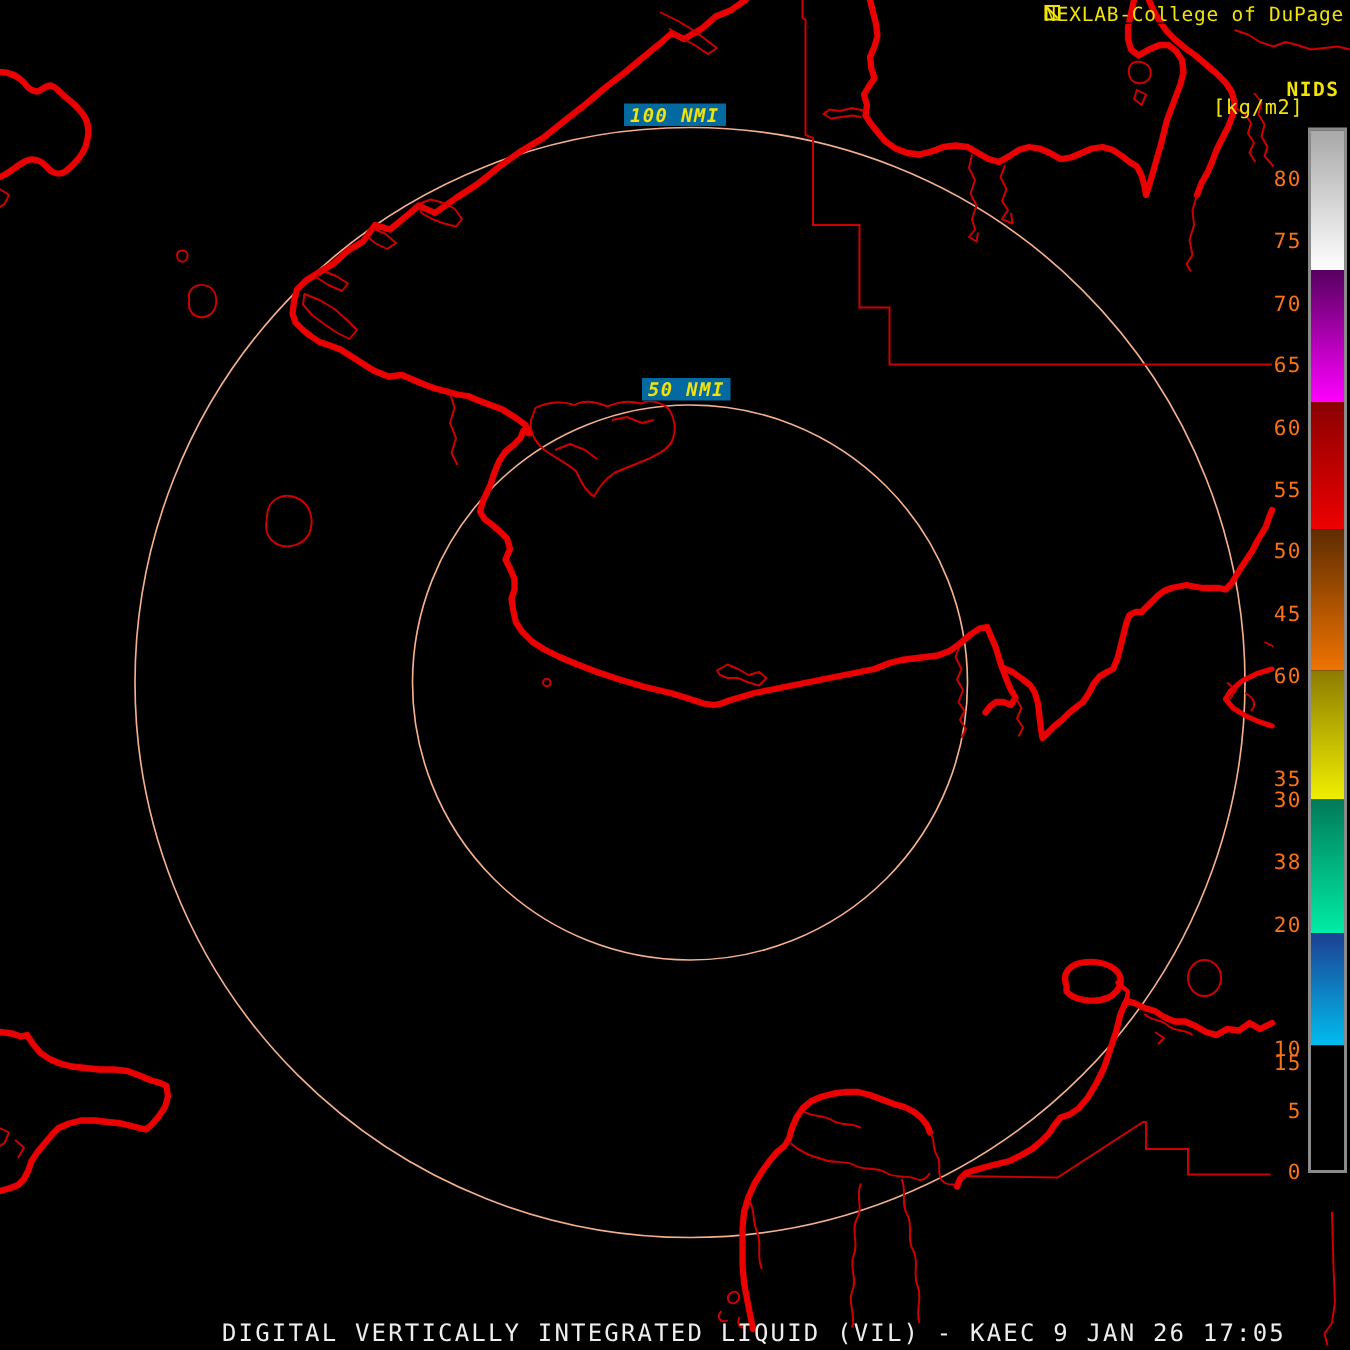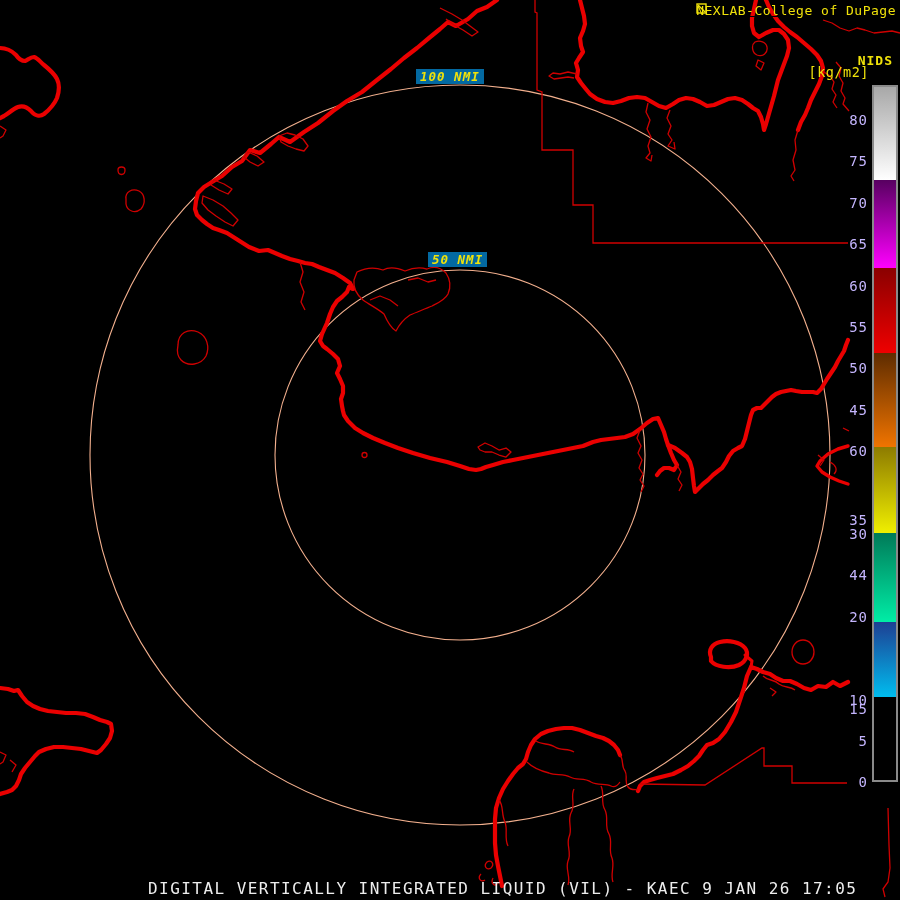--- a/index.html
+++ b/index.html
@@ -14,21 +14,21 @@
   .units{top:64px;right:31px;font-size:13.5px;letter-spacing:0.5px;}
   .ringlabel{background:#0369a1;color:#f0e20a;font-size:12.5px;font-weight:bold;
              font-style:italic;letter-spacing:1px;padding:0 4px;white-space:nowrap;}
   .ring100{left:416px;top:69px;}
   .ring50{left:428px;top:252px;}
   .caption{left:148px;top:879px;font-size:16px;letter-spacing:1.45px;color:#ededed;
            white-space:nowrap;}
   .colorbar{position:absolute;left:872px;top:85px;width:22px;height:693px;
             border:2px solid #8a8a8a;z-index:3;background:#000;}
   .cbseg{width:100%;}
-  .cbtick{position:absolute;right:32px;width:40px;text-align:right;color:#c4b5fd;
+  .cbtick{position:absolute;right:32px;width:40px;text-align:right;color:#f97316;
           font-size:14px;letter-spacing:1px;z-index:3;font-family:"DejaVu Sans Mono",monospace;}
   .logo{width:11px;height:11px;display:inline-block;}
 </style>
 </head>
 <body>
 
 <div class="screen">
 
   <svg width="900" height="900" viewBox="0 0 900 900">
     <g fill="none" stroke="#f3b08e" stroke-width="1.1">
@@ -134,21 +134,21 @@
       <div class="cbtick" style="top: 153.4px;">75</div>
       <div class="cbtick" style="top: 194.8px;">70</div>
       <div class="cbtick" style="top: 236.2px;">65</div>
       <div class="cbtick" style="top: 277.6px;">60</div>
       <div class="cbtick" style="top: 319px;">55</div>
       <div class="cbtick" style="top: 360.4px;">50</div>
       <div class="cbtick" style="top: 401.8px;">45</div>
       <div class="cbtick" style="top: 443.2px;">60</div>
       <div class="cbtick" style="top: 512px; padding-left: 48px;">35</div>
       <div class="cbtick" style="top: 526px;">30</div>
-      <div class="cbtick" style="top: 567.4px;">44</div>
+      <div class="cbtick" style="top: 567.4px;">38</div>
       <div class="cbtick" style="top: 608.8px;">20</div>
       <div class="cbtick" style="top: 669px; margin-top: 32px;">15</div>
       <div class="cbtick" style="top: 691.6px;">10</div>
       <div class="cbtick" style="top: 733px;">5</div>
       <div class="cbtick" style="top: 774.4px;">0</div>
     </div>
 
 </div>
 
 </body></html>

